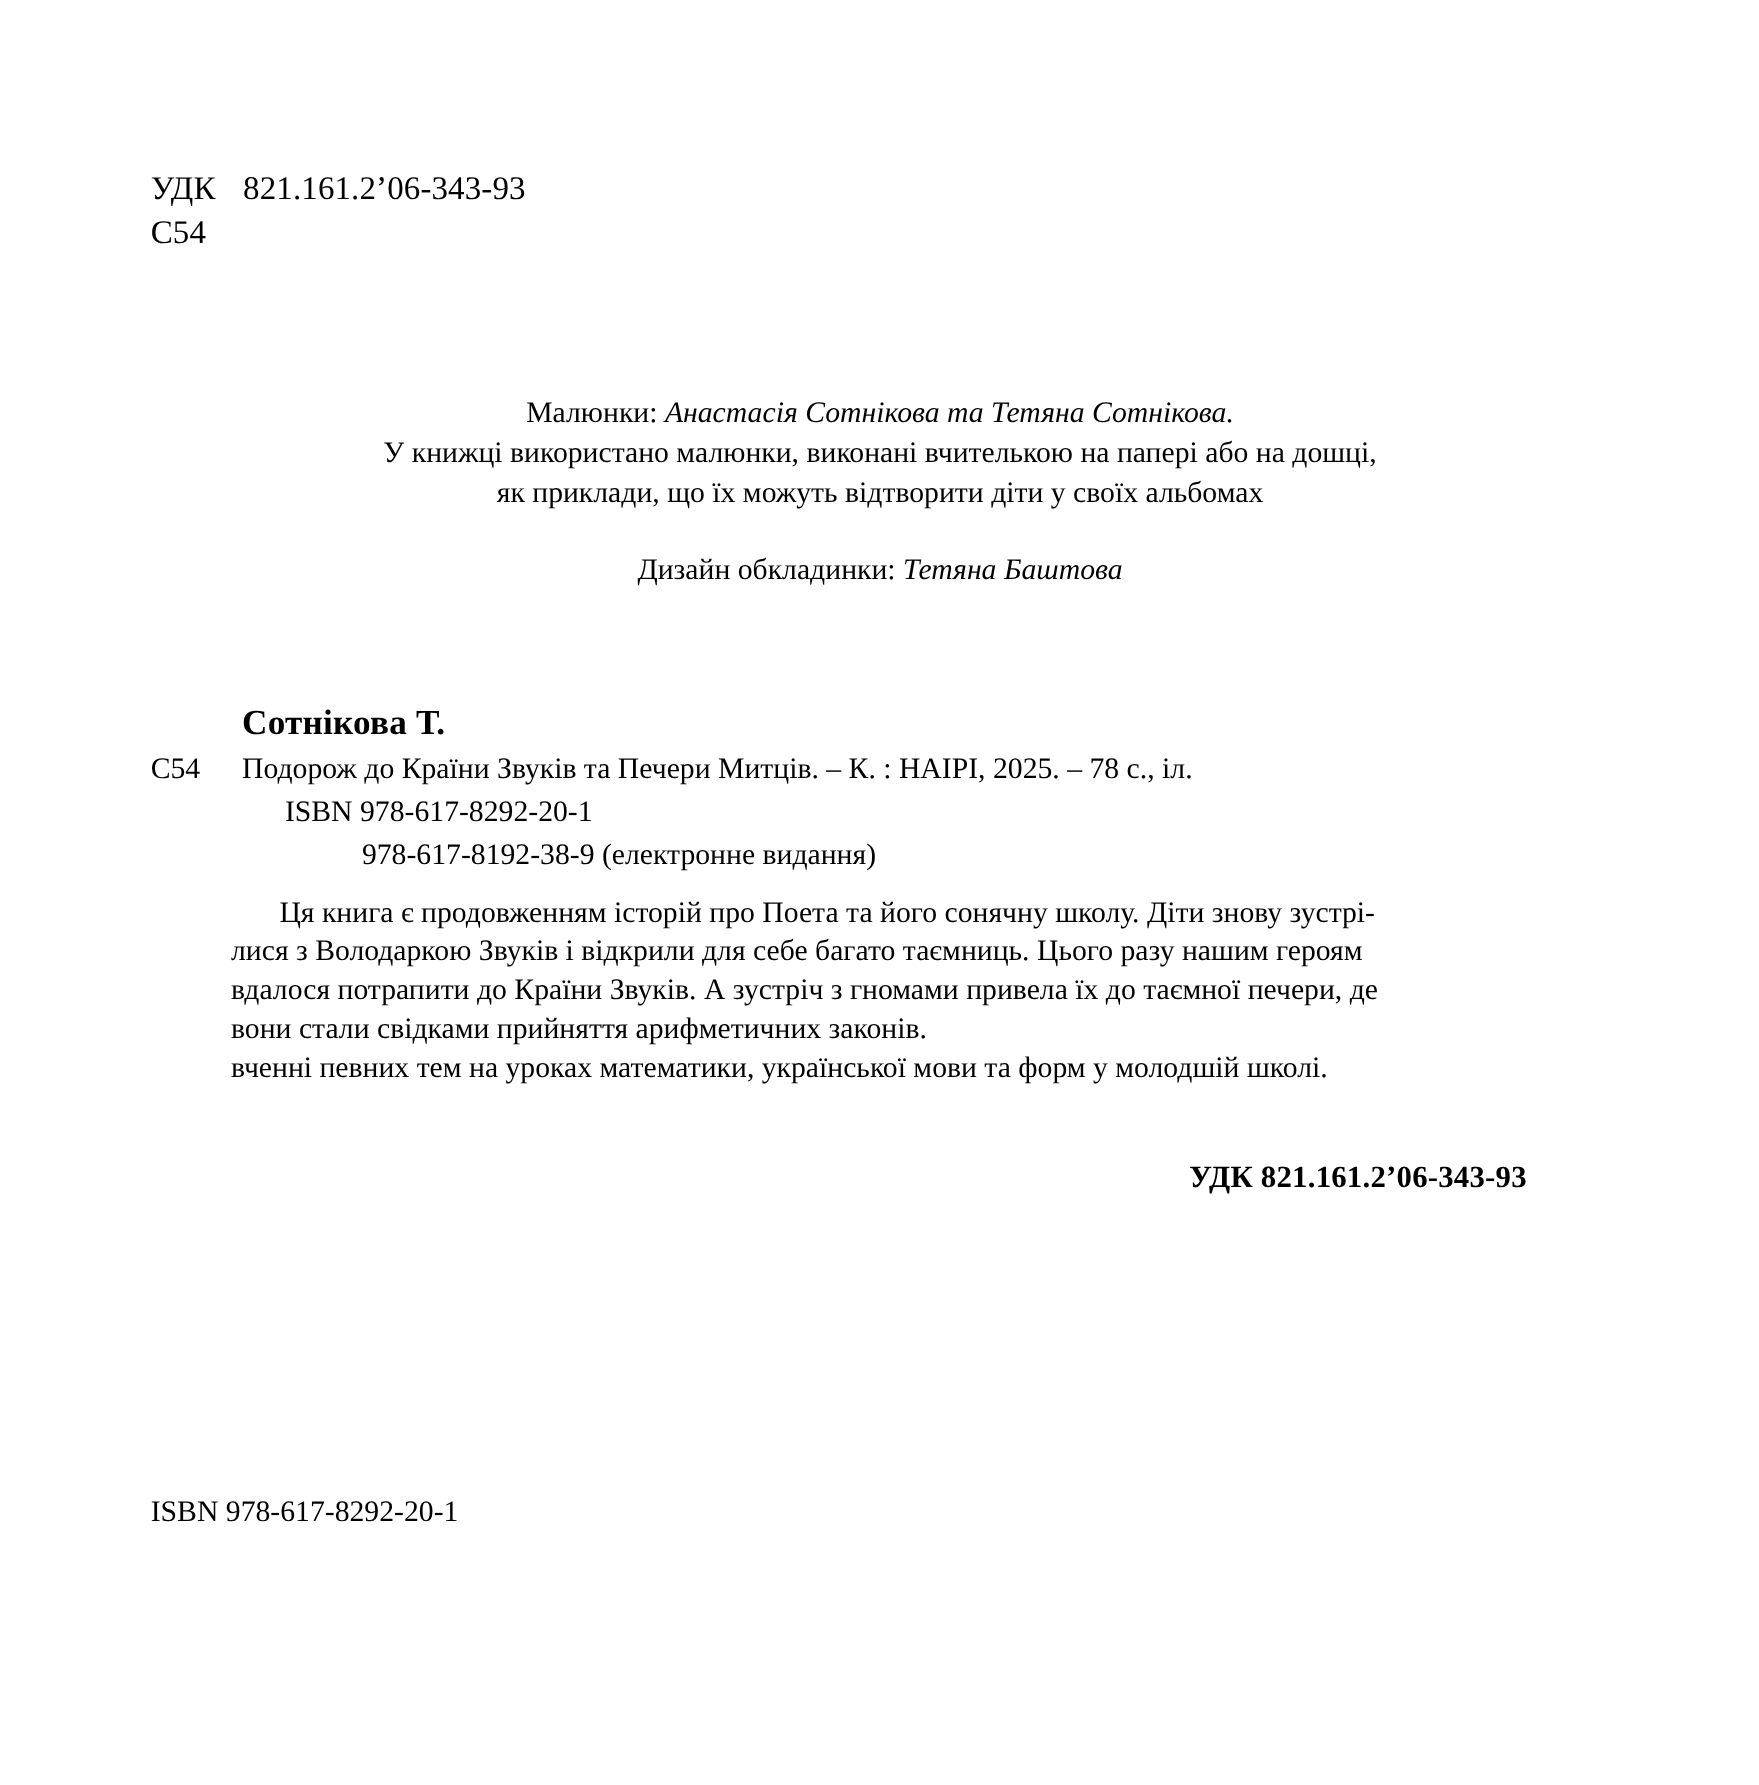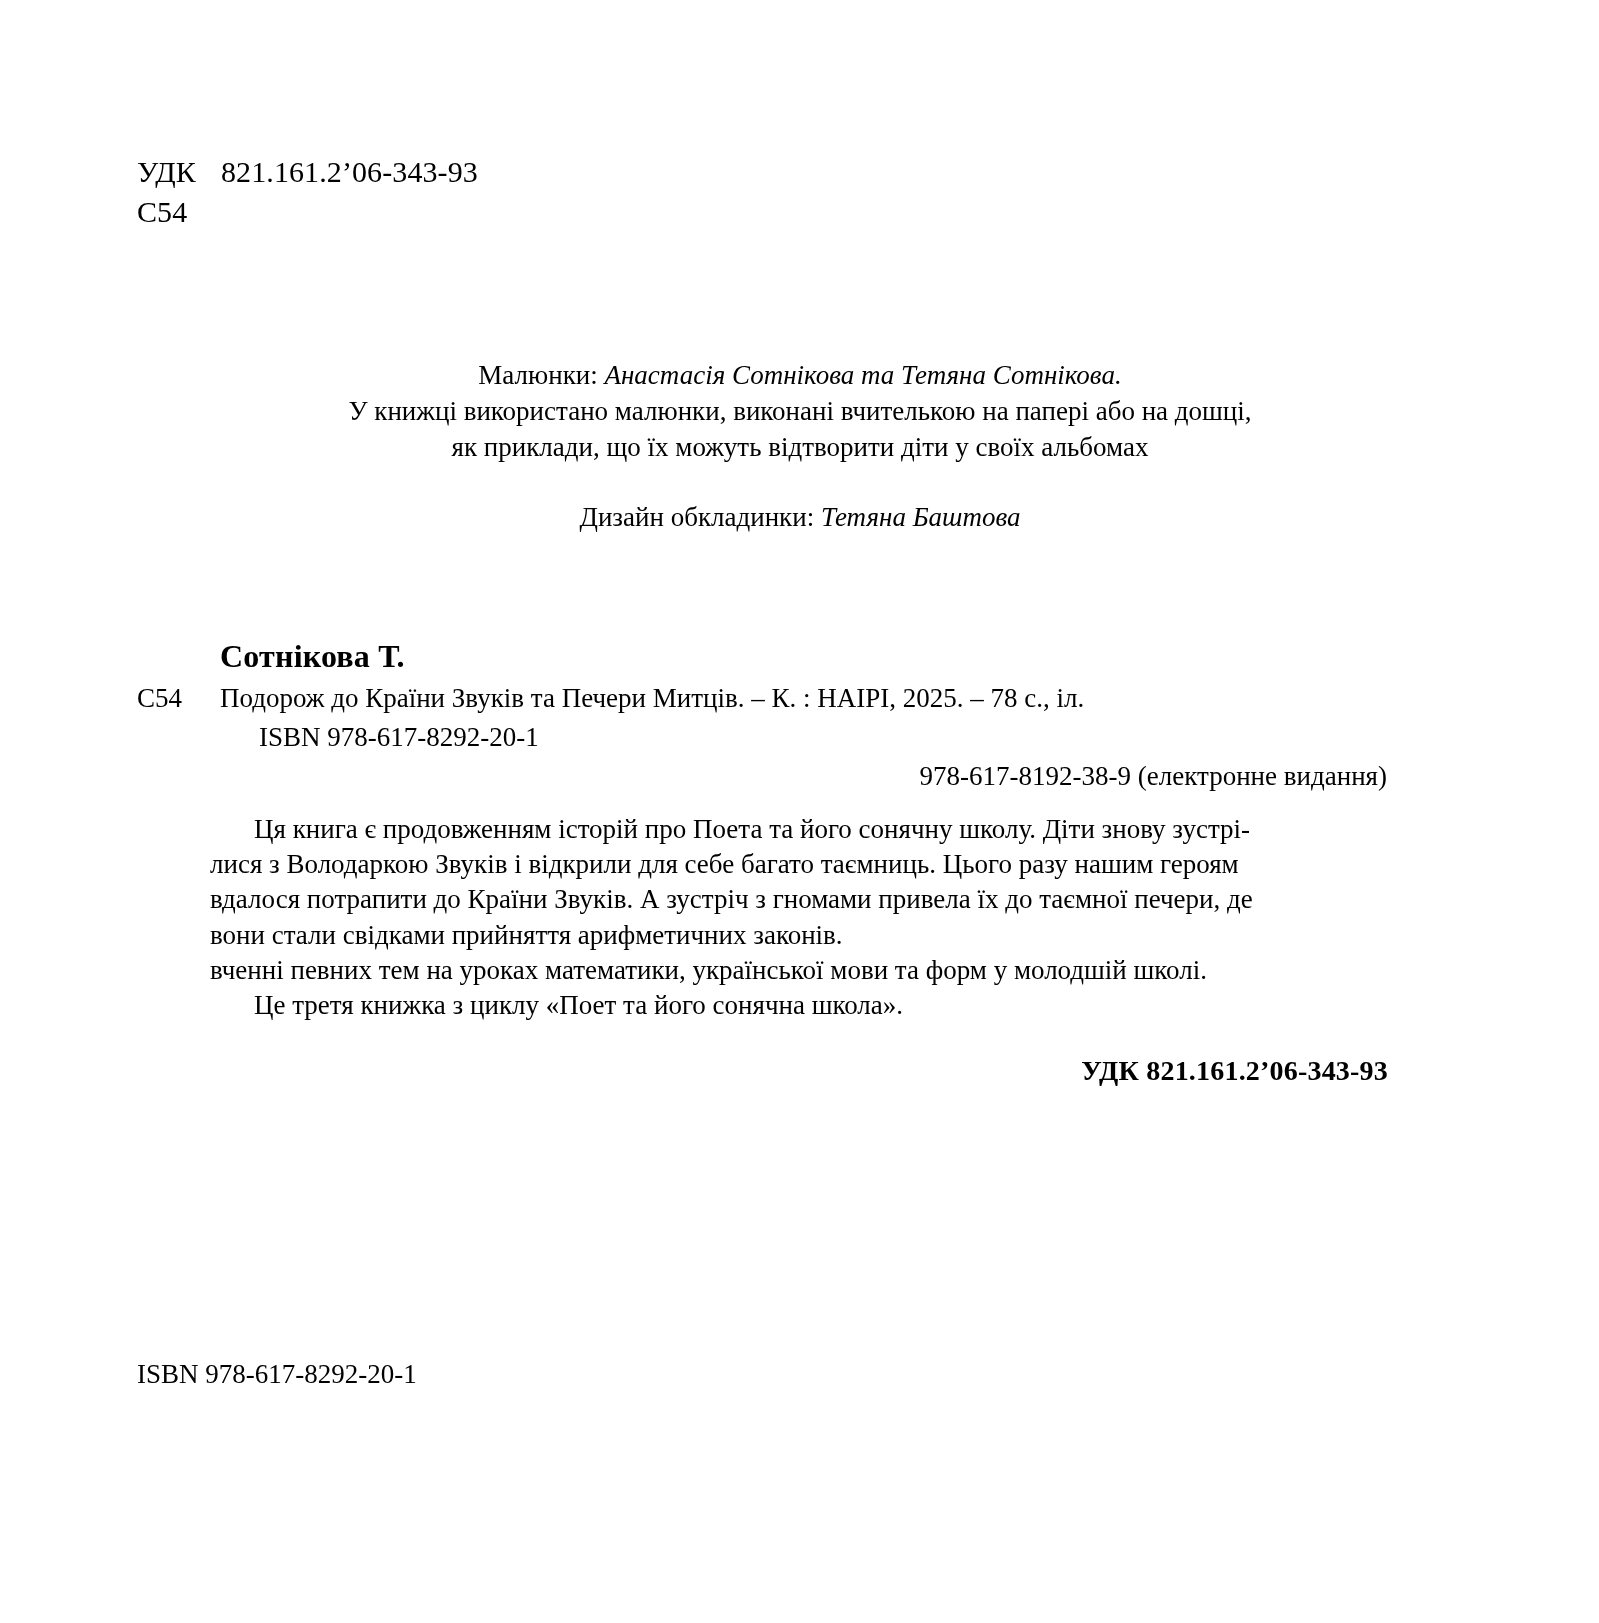--- a/index.html
+++ b/index.html
@@ -90,21 +90,20 @@
   .bib-title {
     white-space: nowrap;
   }
   .bib-isbn1 {
     margin-left: 122px;
     margin-top: 4px;
   }
   .bib-isbn2 {
     margin-left: 192px;
     margin-top: 4px;
-    text-align: right;
   }
 
   
   .annotation {
     position: absolute;
     left: 210px;
     top: 812px;
     width: 1178px;
     font-size: 27px;
     line-height: 1.305;
@@ -192,22 +191,19 @@
   <div class="annotation">
     <p class="para">
       <span class="ln indent">Ця книга є продовженням історій про Поета та його сонячну школу. Діти знову зустрі-</span>
       <span class="ln">лися з Володаркою Звуків і відкрили для себе багато таємниць. Цього разу нашим героям</span>
       <span class="ln">вдалося потрапити до Країни Звуків. А зустріч з гномами  привела їх до таємної печери, де</span>
       <span class="ln">вони стали свідками прийняття арифметичних законів.</span>
     </p>
     <p class="para">
       <span class="ln">вченні певних тем на уроках математики, української мови та форм у молодшій школі.</span>
     </p>
-    <p class="para">
-      <span class="ln indent">Це третя книжка з циклу «Поет та його сонячна школа».</span>
-    </p>
   </div>
 
   <div class="udc-bottom">УДК 821.161.2’06-343-93</div>
 
   <div class="footer-isbn">ISBN 978-617-8292-20-1</div>
 
 </div>
 
 </body></html>

